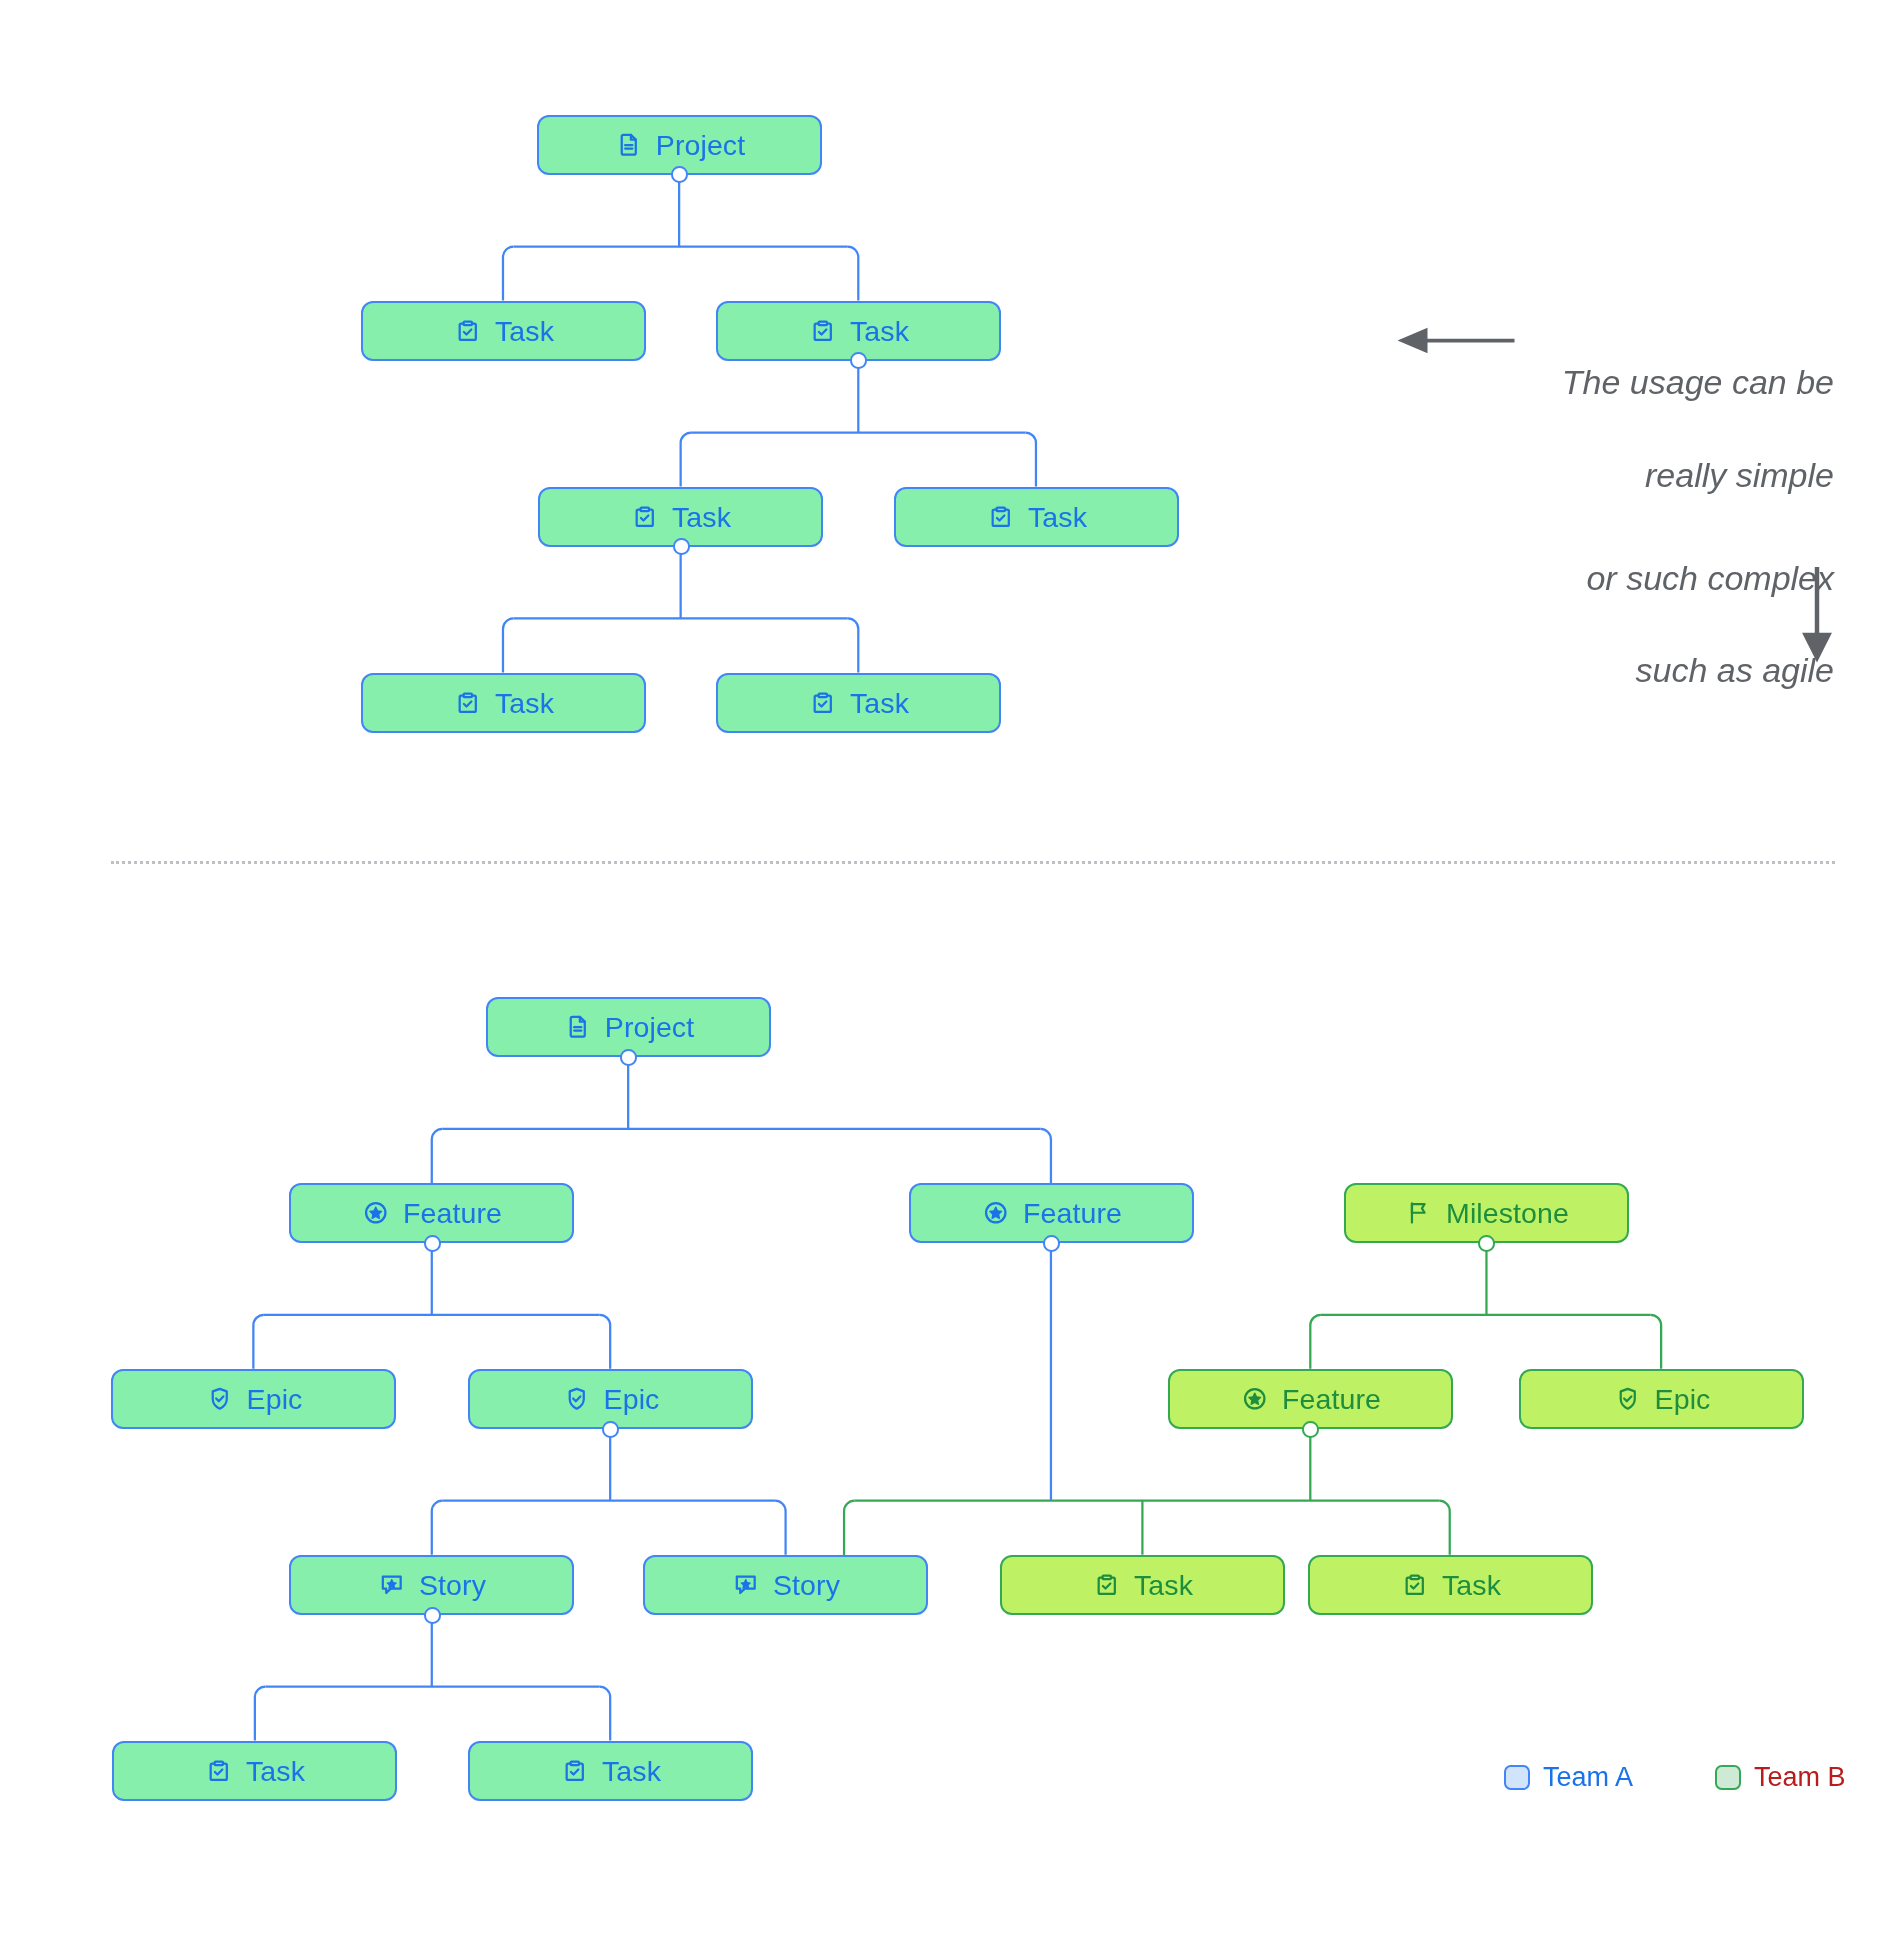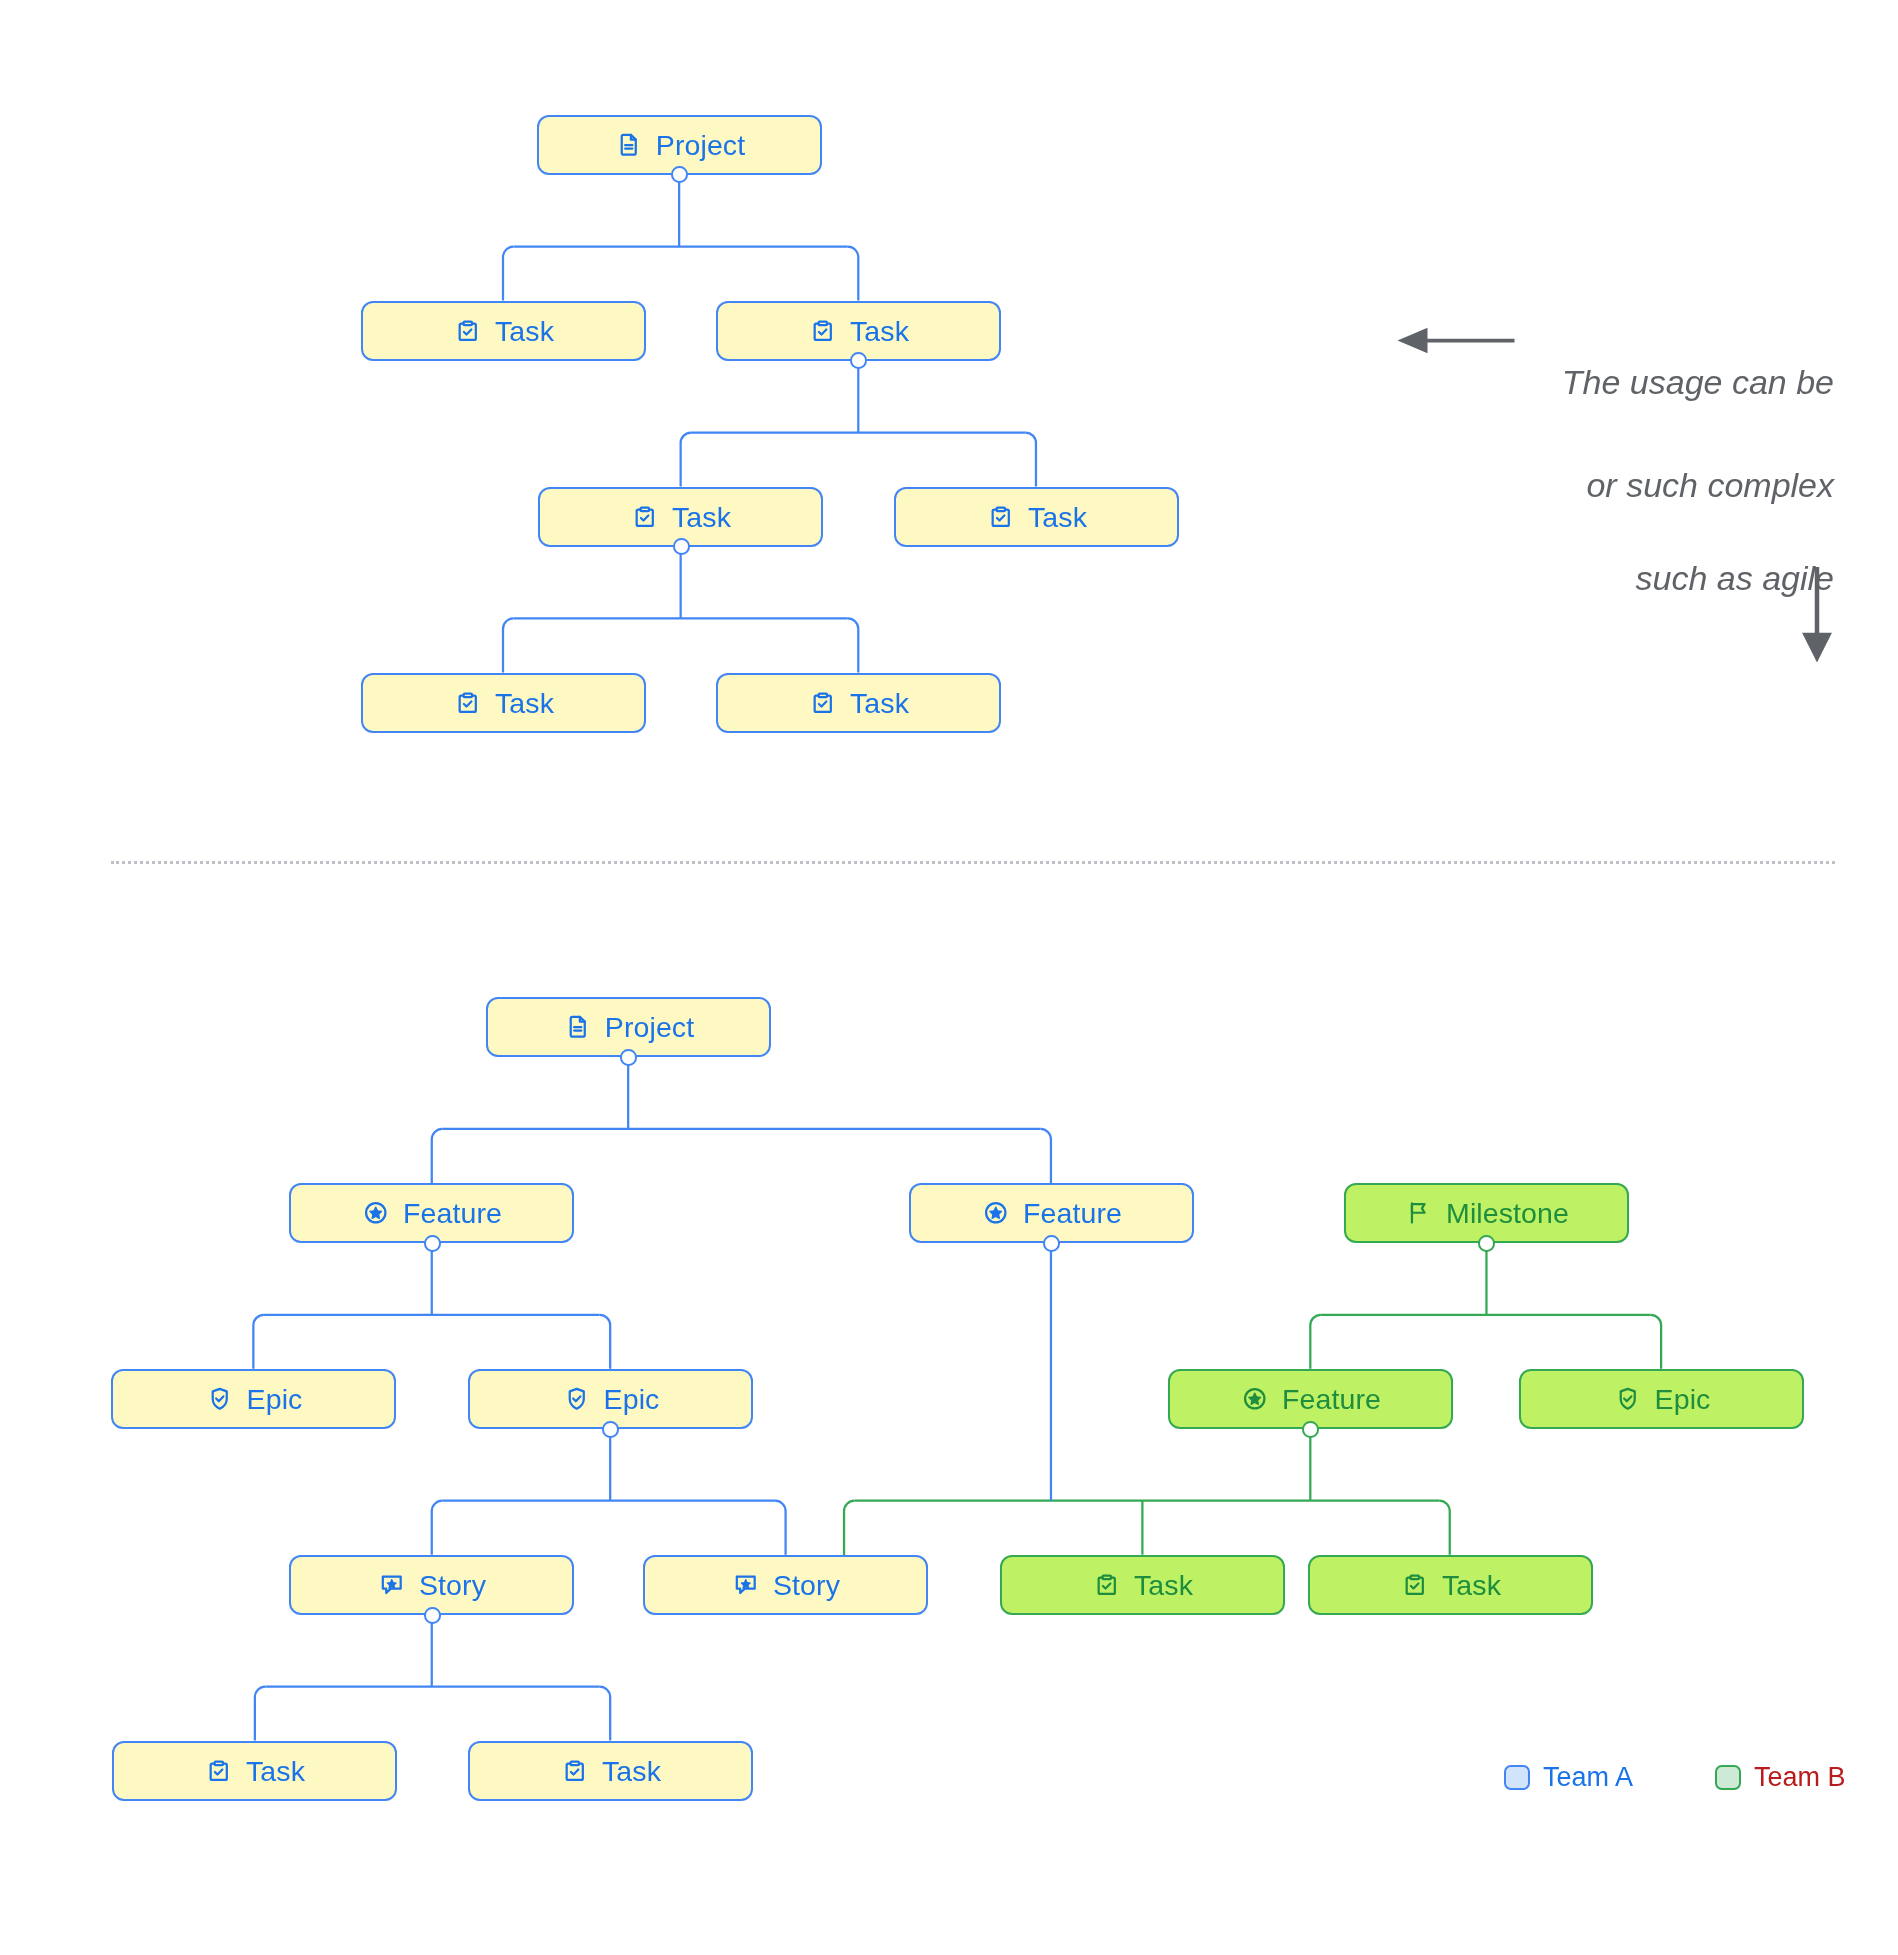--- a/index.html
+++ b/index.html
@@ -24,21 +24,21 @@
     border-radius:12px;
     border-width:2.2px;border-style:solid;
     font-size:28.5px;
     letter-spacing:0.1px;
     white-space:nowrap;
   }
   .node .lbl{line-height:1;}
   .node .ic{display:inline-flex;align-items:center;justify-content:center;width:30px;height:30px;flex:0 0 auto;}
   .node .ic svg{display:block;}
 
-  .teamA{background:#fef9c3;border-color:#4285f4;color:#1a73e8;}
+  .teamA{background:#86efac;border-color:#4285f4;color:#1a73e8;}
   .teamB{background:#bef264;border-color:#34a853;color:#1e8e3e;}
 
   
   .port{
     position:absolute;
     width:16.5px;height:16.5px;
     border-radius:50%;
     box-sizing:border-box;
     border-width:2.2px;border-style:solid;
     background:#ffffff;
@@ -331,20 +331,21 @@
             <path d="M16 5.2h2.2a1.4 1.4 0 0 1 1.4 1.4v12.6a1.4 1.4 0 0 1-1.4 1.4H5.8a1.4 1.4 0 0 1-1.4-1.4V6.6a1.4 1.4 0 0 1 1.4-1.4H8" stroke="#1a73e8" fill="none" stroke-width="2.1" stroke-linecap="round" stroke-linejoin="round"></path>
             <path d="M8.4 13.2l2.4 2.4 4.6-4.8" stroke="#1a73e8" fill="none" stroke-width="2.1" stroke-linecap="round" stroke-linejoin="round"></path>
           </svg>
         </span>
         <span class="lbl">Task</span>
       </div>
     </div>
 
   <div id="annotation" style="right:64px;top:313px;width:390px;font-style:italic;">
     <span class="lineA">The usage can be</span>
+    <span class="lineA">really simple</span>
     <span class="lineB">or such complex</span>
     <span class="lineA">such as agile</span>
   </div>
 
   <svg style="position:absolute;left:1396px;top:324px;width:120px;height:33px;" viewBox="0 0 160 44" xmlns="http://www.w3.org/2000/svg">
     <line x1="40" y1="22" x2="158" y2="22" stroke="#5f6368" stroke-width="5"></line>
     <path d="M2 22 L42 5 L42 39 Z" fill="#5f6368"></path>
   </svg>
 
   <svg style="position:absolute;left:1799px;top:567px;width:36px;height:97px;" viewBox="0 0 48 130" xmlns="http://www.w3.org/2000/svg">

